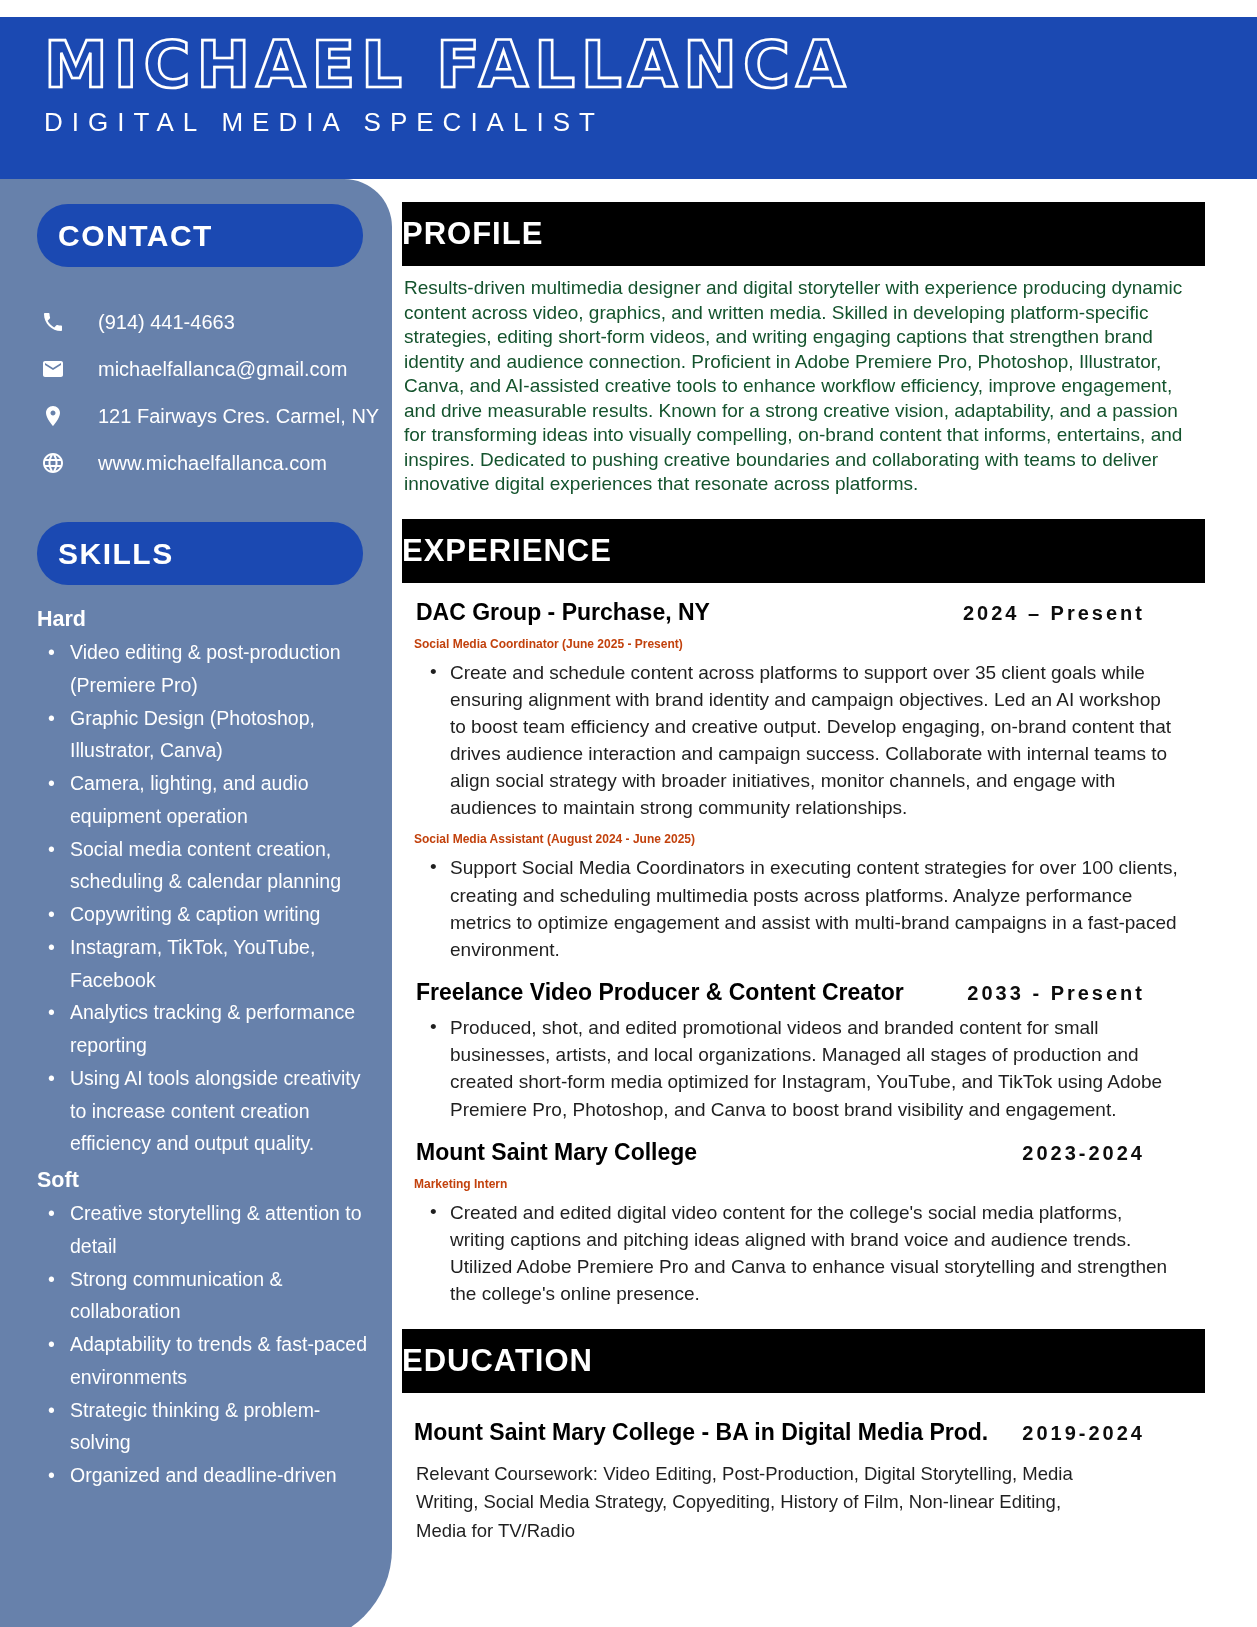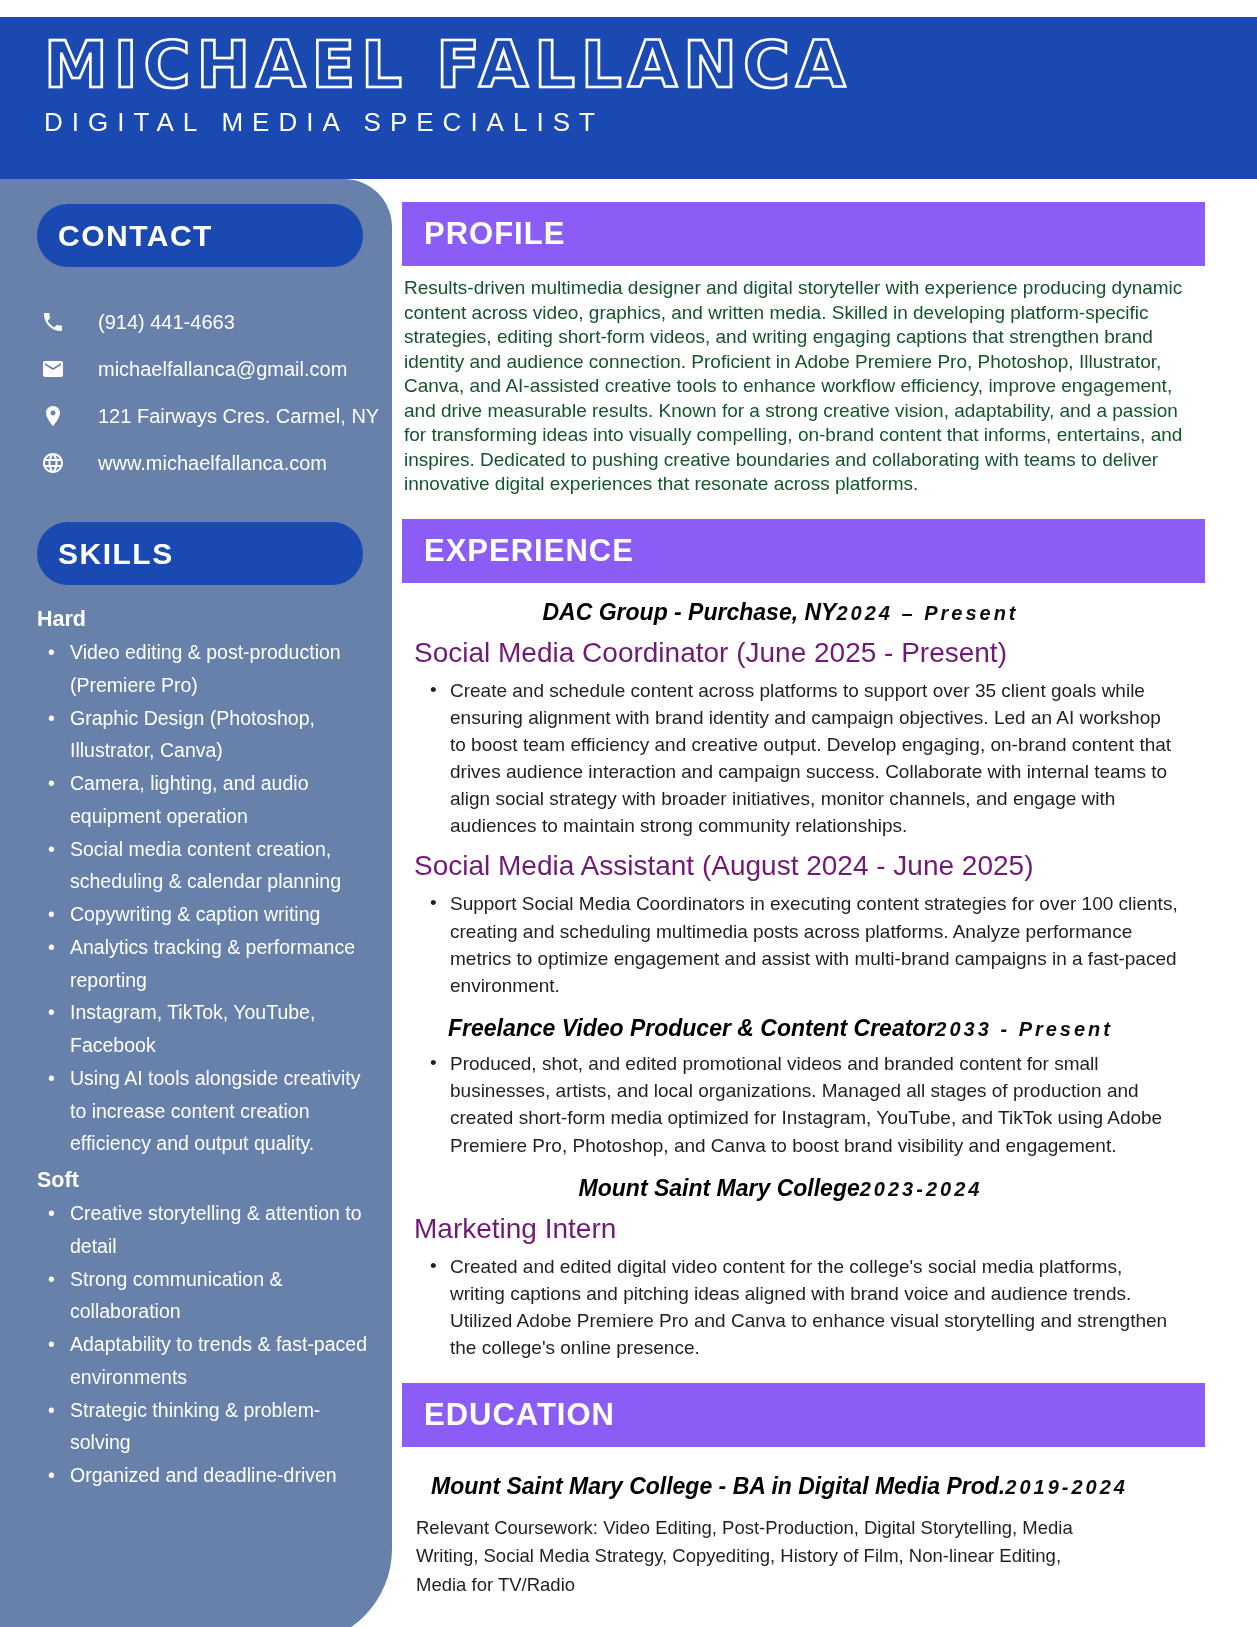--- a/index.html
+++ b/index.html
@@ -42,28 +42,28 @@
   .contact-icon svg { width:24px; height:24px; fill:#ffffff; }
   .skills-block { margin-top:46px; }
   .skills-content { margin:22px 24px 0 37px; }
   .group-label { font-weight:700; font-size:21.5px; margin:6px 0 4px 0; }
   .skill-list { list-style:none; margin:2px 0 8px 0; padding:0 0 0 33px; }
   .skill-item { font-size:19.5px; line-height:1.68; position:relative; }
   .skill-item::before { content:"\2022"; position:absolute; left:-22px; top:0; }
   
   .main { flex:1; box-sizing:border-box; padding:23px 52px 0 10px; color:#1f1f1f; }
   .section-bar {
-    height:64px; background:#8b5cf6; color:#ffffff; display:flex; align-items:center;
-    padding-left:22px; box-sizing:border-box; font-size:31px; font-weight:700; letter-spacing:1px;
+    height:64px; background:#000000; color:#ffffff; display:flex; align-items:center;
+    box-sizing:border-box; font-size:31px; font-weight:700; letter-spacing:1px;
   }
   .profile-text { font-size:19px; line-height:1.29; margin:10px 0 22px 2px; color:#14532d; }
-  .entry-header { display:flex; justify-content:center; align-items:baseline; margin:16px 0 0 14px;font-style:italic; }
+  .entry-header { display:flex; justify-content:space-between; align-items:baseline; margin:16px 0 0 14px; }
   .entry-title { font-size:23px; font-weight:700; color:#000; }
   .entry-dates { font-size:20px; font-weight:700; letter-spacing:3px; margin-right:60px; color:#0d0d0d; white-space:nowrap; }
-  .role-title { font-size:28px; font-weight:400; color:#701a75; margin:11px 0 0 12px; }
+  .role-title { font-size:12px; font-weight:700; color:#c2410c; margin:11px 0 0 12px; }
   .exp-bullets { list-style:none; margin:8px 0 0 0; padding:0 0 0 48px; }
   .exp-bullet { font-size:19px; line-height:1.43; position:relative; margin-bottom:8px; max-width:730px; }
   .exp-bullet::before { content:"\2022"; position:absolute; left:-20px; top:-1px; }
   .edu-block .entry-header { margin-top:26px;margin-left:12px; }
   .coursework { font-size:18.5px; line-height:1.52; margin:14px 0 0 14px; max-width:672px; }
   .spacer-lg { height:14px; }
 </style>
 </head>
 <body>
 
@@ -118,22 +118,22 @@
       <div class="skills-block">
         <div class="side-heading">SKILLS</div>
         <div class="skills-content">
           <div class="group-label">Hard</div>
           <ul class="skill-list">
             <li class="skill-item">Video editing &amp; post-production (Premiere Pro)</li>
             <li class="skill-item">Graphic Design (Photoshop, Illustrator, Canva)</li>
             <li class="skill-item">Camera, lighting, and audio equipment operation</li>
             <li class="skill-item">Social media content creation, scheduling &amp; calendar planning</li>
             <li class="skill-item">Copywriting &amp; caption writing</li>
+            <li class="skill-item">Instagram, TikTok, YouTube, Facebook</li>
             <li class="skill-item">Analytics tracking &amp; performance reporting</li>
-            <li class="skill-item">Instagram, TikTok, YouTube, Facebook</li>
             <li class="skill-item">Using AI tools alongside creativity to increase content creation efficiency and output quality.</li>
           </ul>
           <div class="group-label">Soft</div>
           <ul class="skill-list">
             <li class="skill-item">Creative storytelling &amp; attention to detail</li>
             <li class="skill-item">Strong communication &amp; collaboration</li>
             <li class="skill-item">Adaptability to trends &amp; fast-paced environments</li>
             <li class="skill-item">Strategic thinking &amp; problem-solving</li>
             <li class="skill-item">Organized and deadline-driven</li>
           </ul>

